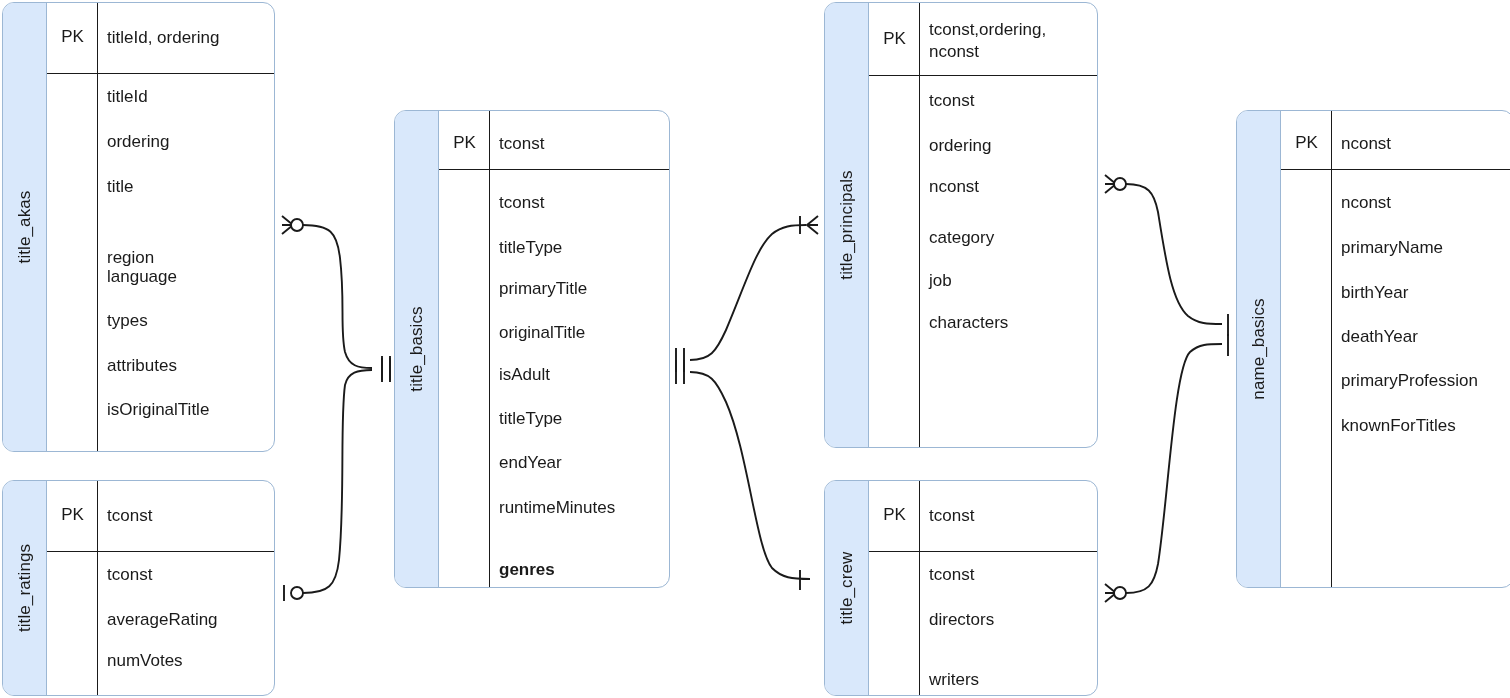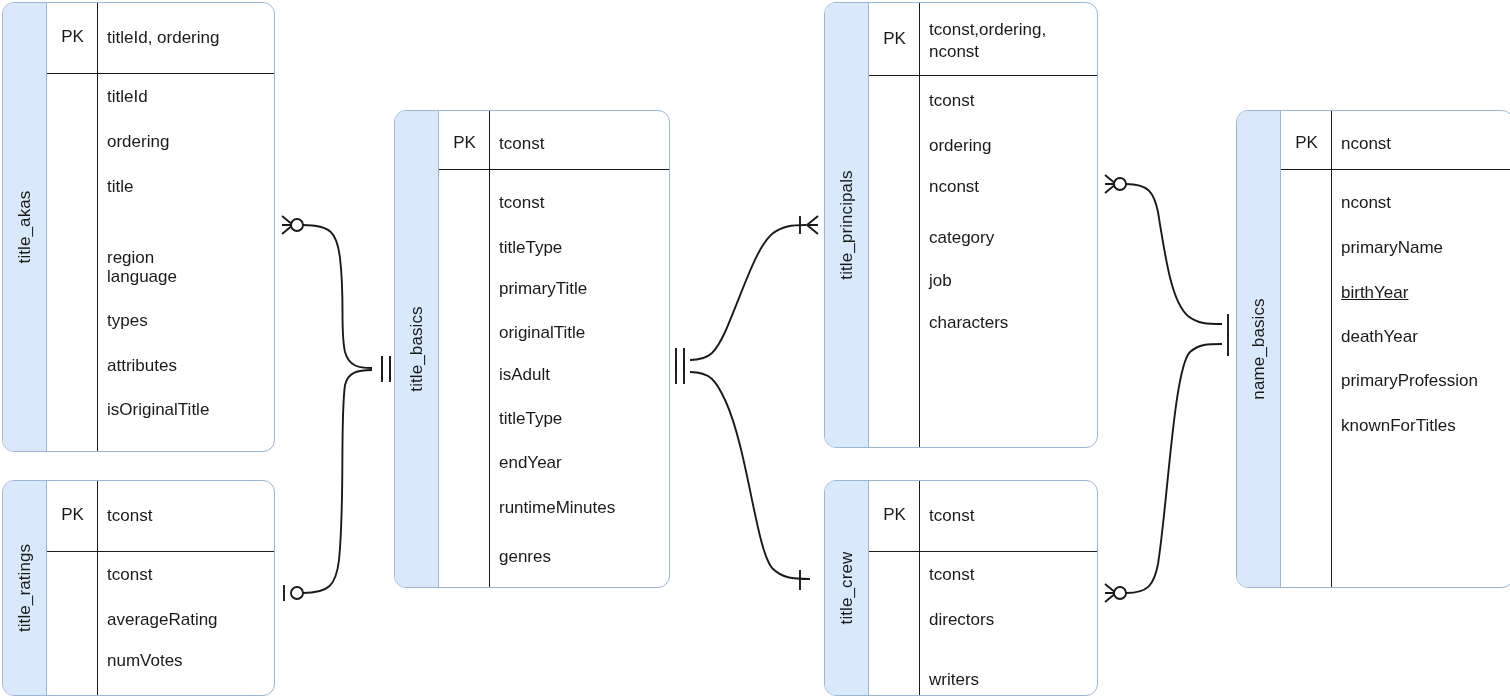--- a/index.html
+++ b/index.html
@@ -226,21 +226,21 @@
       <span class="pk-value" style="top:22px;">tconst</span>
       <div class="fieldlist">
         <span class="field" style="top:82px;">tconst</span>
         <span class="field" style="top:127px;">titleType</span>
         <span class="field" style="top:168px;">primaryTitle</span>
         <span class="field" style="top:212px;">originalTitle</span>
         <span class="field" style="top:254px;">isAdult</span>
         <span class="field" style="top:298px;">titleType</span>
         <span class="field" style="top:342px;">endYear</span>
         <span class="field" style="top:387px;">runtimeMinutes</span>
-        <span class="field" style="top:436px;">genres</span>
+        <span class="field" style="top:449px;font-weight:bold;">genres</span>
       </div>
     </div>
   </div>
 
   <div class="entity" style="left:824px; top:2px; width:274px; height:446px;">
     <div class="band">
       <span class="band-label">title_principals</span>
     </div>
     <div class="body">
       <div class="pkcol"></div>
@@ -280,21 +280,21 @@
       <span class="band-label">name_basics</span>
     </div>
     <div class="body">
       <div class="pkcol"></div>
       <div class="header-rule" style="top:58px;"></div>
       <span class="pk-label" style="top:22px;">PK</span>
       <span class="pk-value" style="top:22px;">nconst</span>
       <div class="fieldlist">
         <span class="field" style="top:82px;">nconst</span>
         <span class="field" style="top:127px;">primaryName</span>
-        <span class="field" style="top:172px;text-decoration:underline;">birthYear</span>
+        <span class="field" style="top:172px;">birthYear</span>
         <span class="field" style="top:216px;">deathYear</span>
         <span class="field" style="top:260px;">primaryProfession</span>
         <span class="field" style="top:305px;">knownForTitles</span>
       </div>
     </div>
   </div>
 
 </div>
 
 </body></html>

